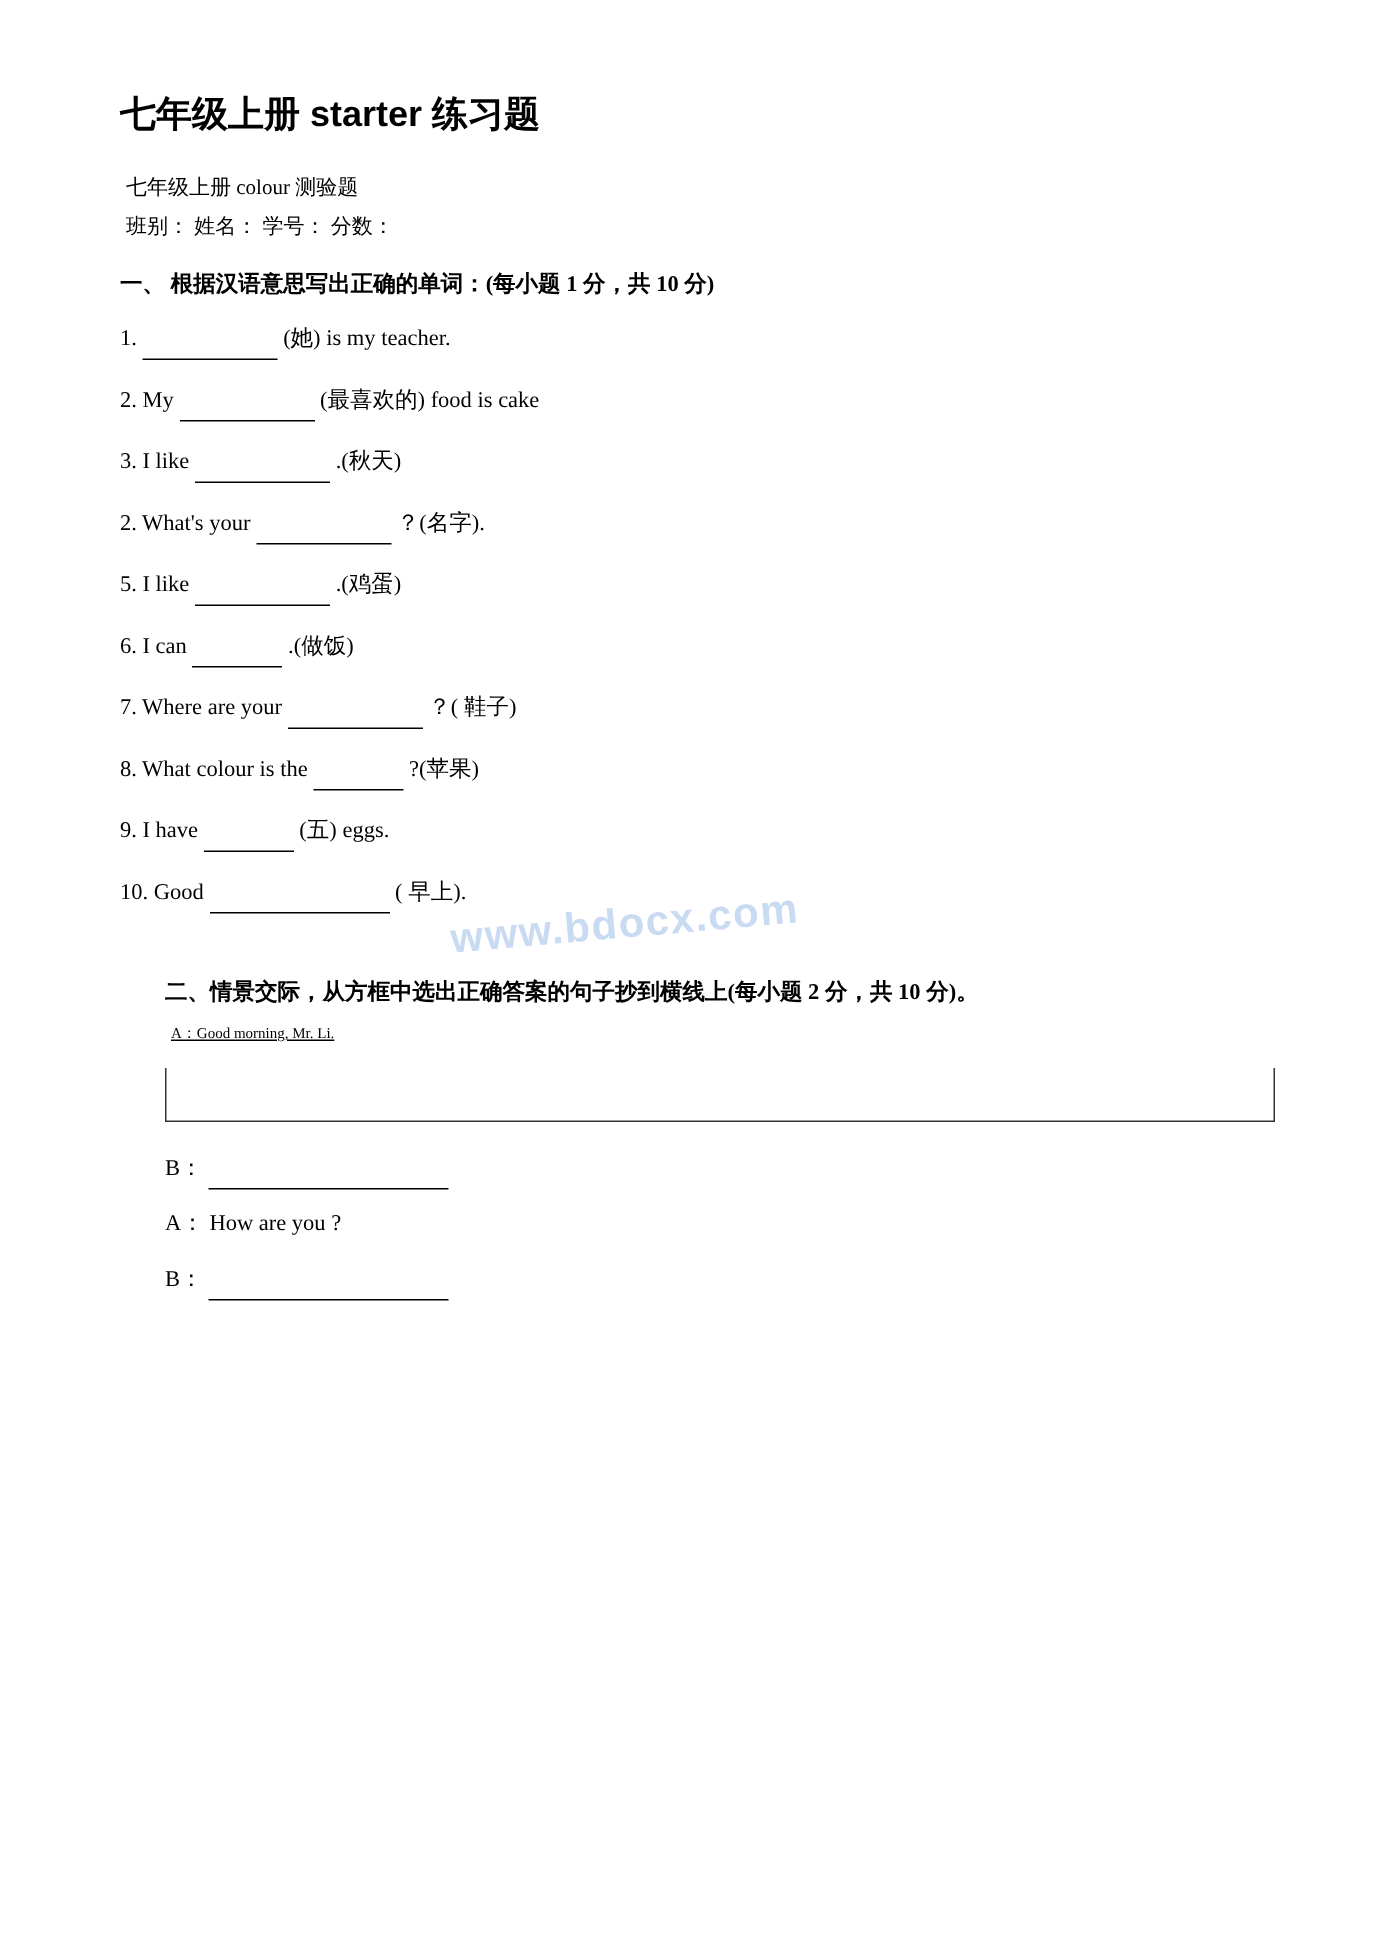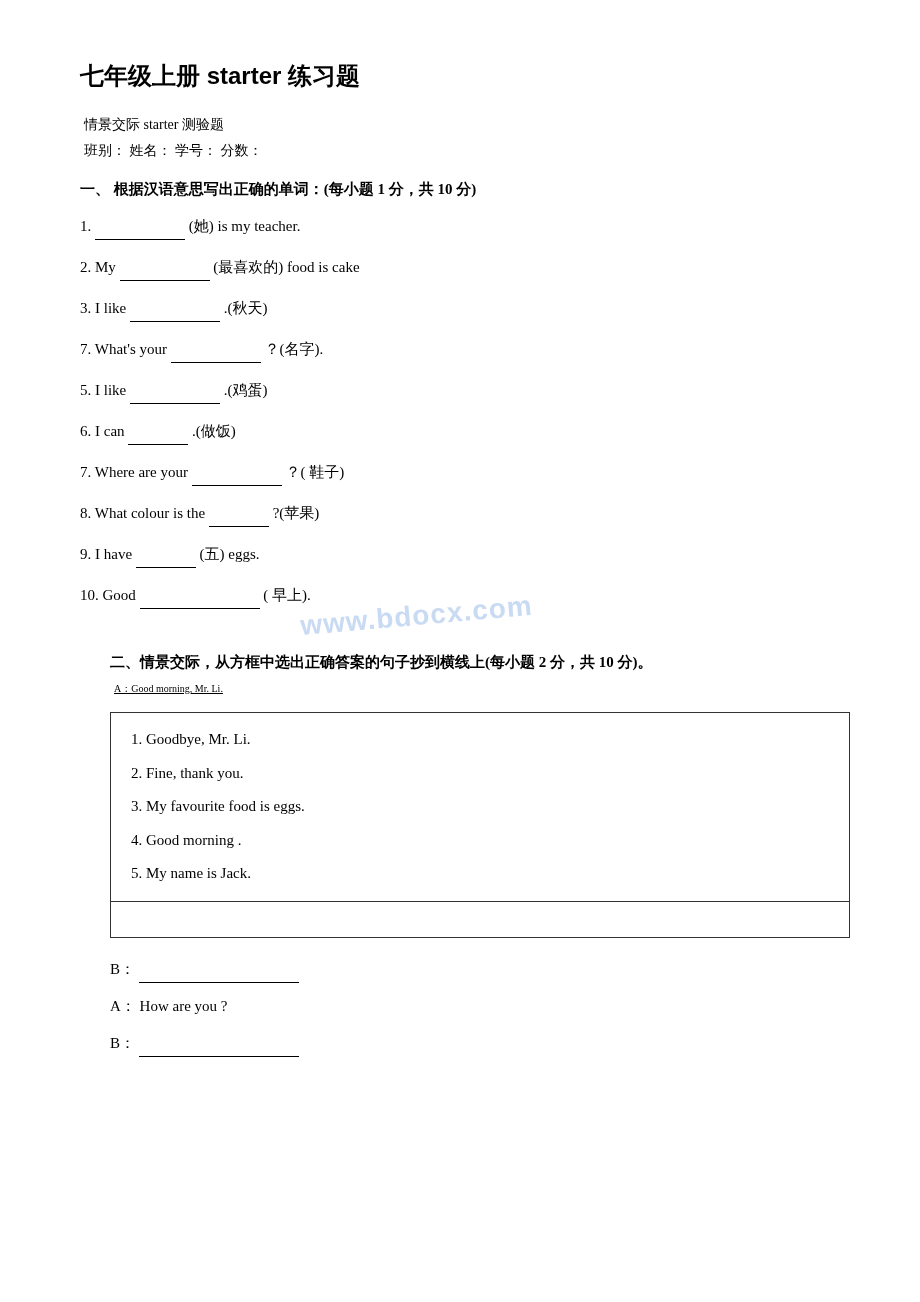--- a/index.html
+++ b/index.html
@@ -141,21 +141,21 @@
     .section-gap {
       margin-top: 40px;
       padding-left: 30px;
     }
   </style>
 </head>
 <body>
 
 <h1 class="page-title">七年级上册 starter 练习题</h1>
 
-<p class="subtitle">情景交际 starter 测验题</p>
+<p class="subtitle">七年级上册 colour 测验题</p>
 <p class="class-info">班别：  姓名：  学号：  分数：</p>
 
 <div class="section-one">
   <p class="section-title">一、 根据汉语意思写出正确的单词：(每小题 1 分，共 10 分)</p>
 
   <div class="question-item">
     <span>1. </span>
     <span class="blank blank-md"></span>
     <span> (她) is my teacher.</span>
   </div>
@@ -166,21 +166,21 @@
     <span>(最喜欢的) food is cake</span>
   </div>
 
   <div class="question-item">
     <span>3. I like </span>
     <span class="blank blank-md"></span>
     <span> .(秋天)</span>
   </div>
 
   <div class="question-item">
-    <span>7. What's your </span>
+    <span>2. What's your </span>
     <span class="blank blank-md"></span>
     <span> ？(名字).</span>
   </div>
 
   <div class="question-item">
     <span>5. I like </span>
     <span class="blank blank-md"></span>
     <span> .(鸡蛋)</span>
   </div>
 
@@ -215,27 +215,20 @@
   </div>
 </div>
 
 <div class="section-two section-gap">
   <p class="section-two-title">
     <span>二、情景交际，从方框中选出正确答案的句子抄到横线上(每小题 2 分，共 10 分)</span><span>。</span>
   </p>
 
   <p class="good-morning-line">A：Good morning, Mr. Li.</p>
 
-  <div class="box-container">
-    <div class="box-item">1. Goodbye, Mr. Li.</div>
-    <div class="box-item">2. Fine, thank you.</div>
-    <div class="box-item">3. My favourite food is eggs.</div>
-    <div class="box-item">4. Good morning .</div>
-    <div class="box-item">5. My name is Jack.</div>
-  </div>
   <div class="empty-box"></div>
 
   <div class="dialogue-line">
     <span>B：</span>
     <span class="dialogue-blank"></span>
   </div>
 
   <div class="dialogue-line">
     <span>A：</span>
     <span>How are you ?</span>

